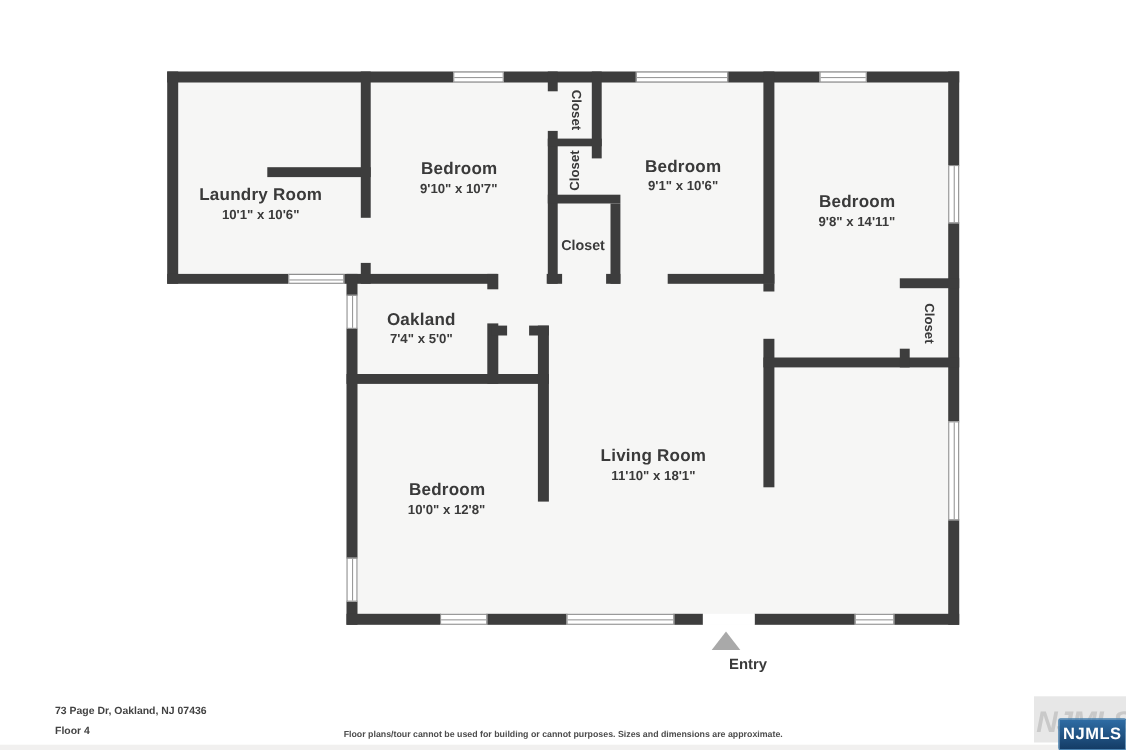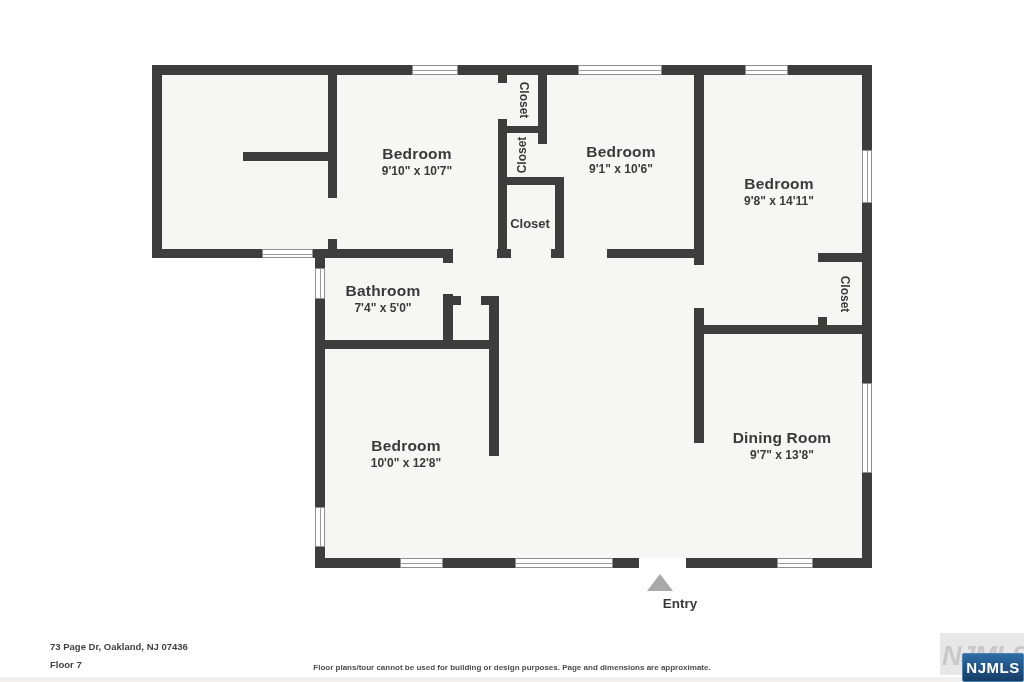--- a/index.html
+++ b/index.html
@@ -8,21 +8,21 @@
     font-family:"Liberation Sans", sans-serif;overflow:hidden;
     color:#3a3a3a;
   }
   .floor{position:absolute;background:#f6f6f5;}
   .w{position:absolute;background:#3d3d3d;}
   .win{position:absolute;background:#ffffff;border:1px solid #8f8f8f;box-sizing:border-box;}
   .win-h::after{content:"";position:absolute;left:0;right:0;top:50%;border-top:1px solid #9a9a9a;}
   .win-v::after{content:"";position:absolute;top:0;bottom:0;left:50%;border-left:1px solid #9a9a9a;}
   .gap{position:absolute;background:#ffffff;}
   .room-label{position:absolute;transform:translateX(-50%);text-align:center;line-height:1.15;white-space:nowrap;}
-  .room-name{font-size:15.5px;font-weight:700;letter-spacing:.2px;}
+  .room-name{font-size:15.5px;font-weight:700;letter-spacing:.2px;text-align:right;}
   .room-dims{font-size:12px;font-weight:700;margin-top:2px;}
   .closet-label{position:absolute;font-size:12px;font-weight:700;white-space:nowrap;
     transform:translate(-50%,-50%);}
   .closet-v{writing-mode:vertical-rl;}
   .closet-v-flip{writing-mode:vertical-rl;transform:translate(-50%,-50%) rotate(180deg);}
   .entry-arrow{position:absolute;width:0;height:0;
     border-left:13px solid transparent;border-right:13px solid transparent;
     border-bottom:17px solid #a9a9a9;}
   .entry-label{position:absolute;transform:translateX(-50%);font-size:13.5px;font-weight:700;}
   .footer-line{position:absolute;font-size:9.5px;font-weight:700;color:#424242;margin-left:32px;}
@@ -90,56 +90,60 @@
   <div class="win win-h" style="left:745px;top:65px;width:43px;height:10px"></div>
   <div class="win win-h" style="left:262px;top:249px;width:51px;height:9px"></div>
   <div class="win win-h" style="left:400px;top:558px;width:43px;height:10px"></div>
   <div class="win win-h" style="left:515px;top:558px;width:98px;height:10px"></div>
   <div class="win win-h" style="left:777px;top:558px;width:36px;height:10px"></div>
   <div class="win win-v" style="left:862px;top:150px;width:10px;height:53px"></div>
   <div class="win win-v" style="left:862px;top:383px;width:10px;height:90px"></div>
   <div class="win win-v" style="left:315px;top:268px;width:10px;height:31px"></div>
   <div class="win win-v" style="left:315px;top:507px;width:10px;height:40px"></div>
 
+  <div class="room-label" style="left:237px;top:169px">
+    <div class="room-name">Laundry Room</div>
+    <div class="room-dims">10'1" x 10'6"</div>
+  </div>
   <div class="room-label" style="left:417px;top:145px">
     <div class="room-name">Bedroom</div>
     <div class="room-dims">9'10" x 10'7"</div>
   </div>
   <div class="room-label" style="left:621px;top:143px">
     <div class="room-name">Bedroom</div>
     <div class="room-dims">9'1" x 10'6"</div>
   </div>
   <div class="room-label" style="left:779px;top:175px">
     <div class="room-name">Bedroom</div>
     <div class="room-dims">9'8" x 14'11"</div>
   </div>
   <div class="room-label" style="left:383px;top:282px">
-    <div class="room-name">Bathroom</div>
+    <div class="room-name">Oakland</div>
     <div class="room-dims">7'4" x 5'0"</div>
   </div>
   <div class="room-label" style="left:406px;top:437px">
     <div class="room-name">Bedroom</div>
     <div class="room-dims">10'0" x 12'8"</div>
   </div>
-  <div class="room-label" style="left:782px;top:429px">
-    <div class="room-name">Dining Room</div>
-    <div class="room-dims">9'7" x 13'8"</div>
+  <div class="room-label" style="left:594px;top:406px">
+    <div class="room-name">Living Room</div>
+    <div class="room-dims">11'10" x 18'1"</div>
   </div>
 
   <div class="closet-label closet-v" style="left:524px;top:100px">Closet</div>
   <div class="closet-label closet-v-flip" style="left:522px;top:155px">Closet</div>
   <div class="closet-label" style="left:530px;top:223px;font-size:13px">Closet</div>
   <div class="closet-label closet-v" style="left:845px;top:294px">Closet</div>
 
   <div class="entry-arrow" style="left:647px;top:574px"></div>
   <div class="entry-label" style="left:680px;top:596px">Entry</div>
 
   <div class="footer-line" style="left:18px;top:641px">73 Page Dr, Oakland, NJ 07436</div>
-  <div class="footer-line" style="left:18px;top:659px">Floor 7</div>
-  <div class="disclaimer" style="top:663px">Floor plans/tour cannot be used for building or design purposes. Page and dimensions are approximate.</div>
+  <div class="footer-line" style="left:18px;top:659px">Floor 4</div>
+  <div class="disclaimer" style="top:663px">Floor plans/tour cannot be used for building or cannot purposes. Sizes and dimensions are approximate.</div>
   <div class="page-edge"></div>
 
   <div class="wm-box">
     <div class="wm-text">NJMLS</div>
   </div>
   <div class="mls-badge">
     <span>NJMLS</span>
   </div>
 
 </div>

